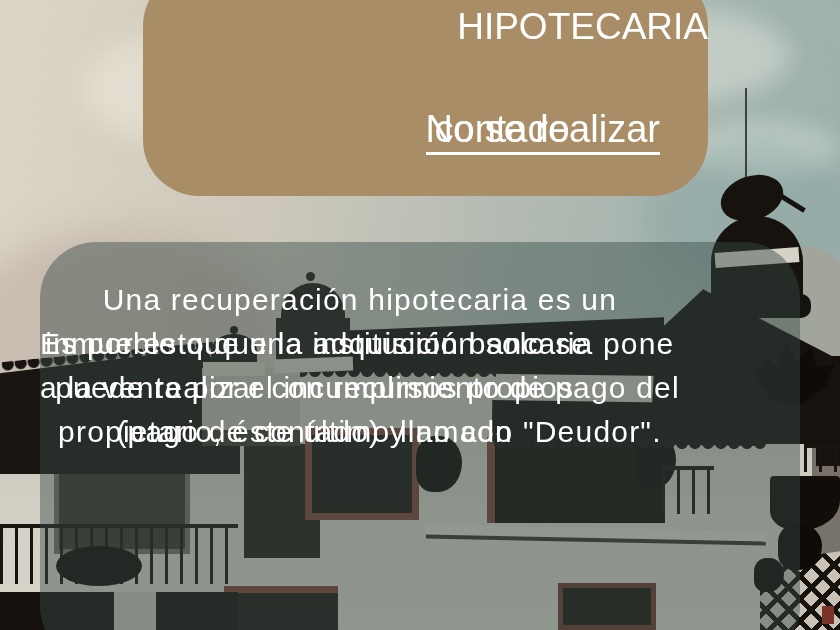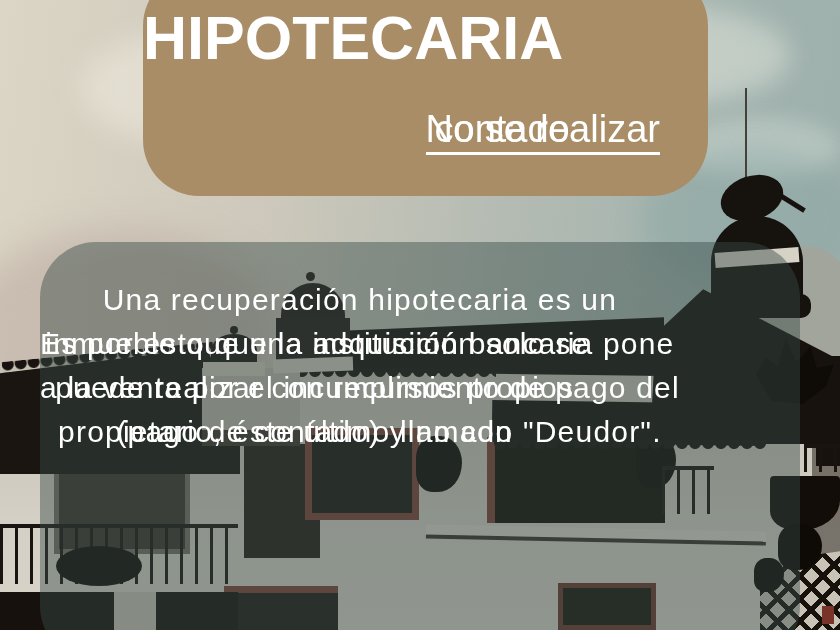--- a/index.html
+++ b/index.html
@@ -17,22 +17,22 @@
         background-image:repeating-linear-gradient(45deg,#17110c 0 5px,transparent 5px 16px),
                          repeating-linear-gradient(-45deg,#17110c 0 5px,transparent 5px 16px);}
   .blob{border-radius:45% 55% 60% 40%;}
   .cloud{border-radius:50%;}
 
   
   .overlay-box{left:40px;top:242px;width:760px;height:420px;
                border-radius:56px;background:rgba(56,76,71,0.45);}
   .tan-box{left:143px;top:-30px;width:565px;height:226px;
            border-radius:56px;background:#a98d67;}
-  .h1{top:38px;left:0;width:100%;text-align:left;color:#fff;
-      font-size:61px;font-weight:bold;line-height:1;letter-spacing:0px;}
+  .h1{top:38px;left:0;width:100%;text-align:right;color:#fff;
+      font-size:37px;font-weight:normal;line-height:1;letter-spacing:0px;}
   .sub{top:140px;left:0;width:100%;text-align:center;color:#fff;
        font-size:38px;font-weight:400;line-height:1;}
   .sub span{position:static;display:inline-block;border-bottom:3px solid #fff;padding-bottom:4px;}
   .sub .p2{margin-left:9px;padding-right:16px;}
 
   .body-text{left:40px;top:278px;width:760px;color:#fff;text-align:center;}
   .body-text p{position:static;margin:0;white-space:pre-line;
        font-size:30px;font-weight:300;line-height:44px;letter-spacing:1.2px;}
   .body-text p + p{margin-top:44px;}
 </style>

